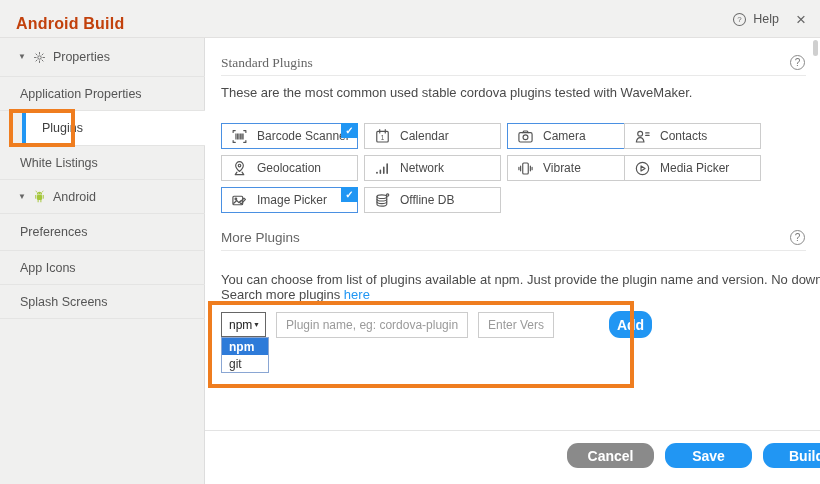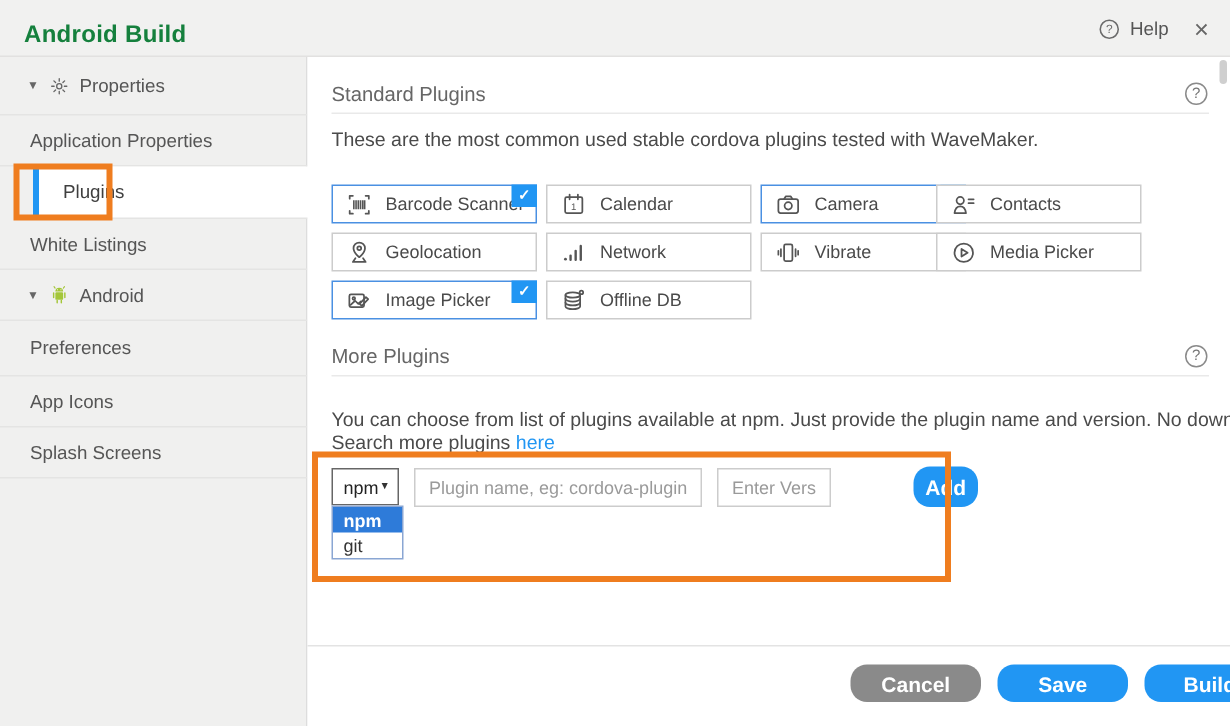--- a/index.html
+++ b/index.html
@@ -3,21 +3,21 @@
 <meta charset="utf-8">
 <style>
   html,body{margin:0;padding:0;background:#fff;}
   .app{position:relative;width:820px;height:484px;overflow:hidden;
        font-family:"Liberation Sans",sans-serif;background:#fff;
        -webkit-font-smoothing:antialiased;}
   
   .header{position:absolute;left:0;top:0;width:820px;height:38px;background:#f1f1f0;
           border-bottom:1px solid #e2e1e0;box-sizing:border-box;}
   .header-title{position:absolute;left:16px;top:0;height:48px;display:flex;align-items:center;
-                font-size:16px;font-weight:700;color:#15803d;letter-spacing:.2px;}
+                font-size:16px;font-weight:700;color:#c2410c;letter-spacing:.2px;}
   .header-right{position:absolute;right:14px;top:0;height:38px;display:flex;align-items:center;gap:9px;color:#555;}
   .help-wrap{display:flex;align-items:center;gap:6px;cursor:pointer;font-size:12.5px;color:#555;}
   .icon{display:inline-flex;align-items:center;justify-content:center;line-height:1;}
   .close-x{font-size:17px;color:#666;cursor:pointer;margin-left:8px;}
   
   .sidebar{position:absolute;left:0;top:38px;width:205px;height:446px;background:#f0f0ef;
            border-right:1px solid #ddd;box-sizing:border-box;}
   .side-item{position:absolute;left:0;width:205px;display:flex;align-items:center;
              border-bottom:1px solid #e4e4e3;box-sizing:border-box;font-size:12.5px;color:#555;cursor:pointer;}
   .side-item .lbl{white-space:nowrap;}
@@ -137,21 +137,21 @@
     </div>
     <div class="side-item side-child" style="top:247px;height:34px;">
       <span class="lbl">Splash Screens</span>
     </div>
   </div>
 
   <div class="annot annot-side"></div>
 
   <div class="main">
 
-    <div class="section-title" style="top:17px;">Standard Plugins</div>
+    <div class="section-title" style="top:17px;font-family:Liberation Serif, serif;">Standard Plugins</div>
     <div class="qmark" style="top:17px;">?</div>
     <div class="rule" style="top:37px;"></div>
     <div class="desc" style="top:47px;">These are the most common used stable cordova plugins tested with WaveMaker.</div>
 
     <div class="tile r0 c0 checked">
       <span class="pic icon">
           <svg width="17" height="17" viewBox="0 0 16 16">
             <path d="M2 4.2V2.4h2M14 4.2V2.4h-2M2 11.8v1.8h2M14 11.8v1.8h-2" stroke="#555" fill="none" stroke-width="1.1" stroke-linecap="round" stroke-linejoin="round"></path>
             <path d="M4.6 5.2v5.6M6 5.2v5.6M7.4 5.2v5.6M8.8 5.2v5.6M10.2 5.2v5.6M11.4 5.2v5.6" stroke="#555" stroke-width="1"></path>
           </svg>

